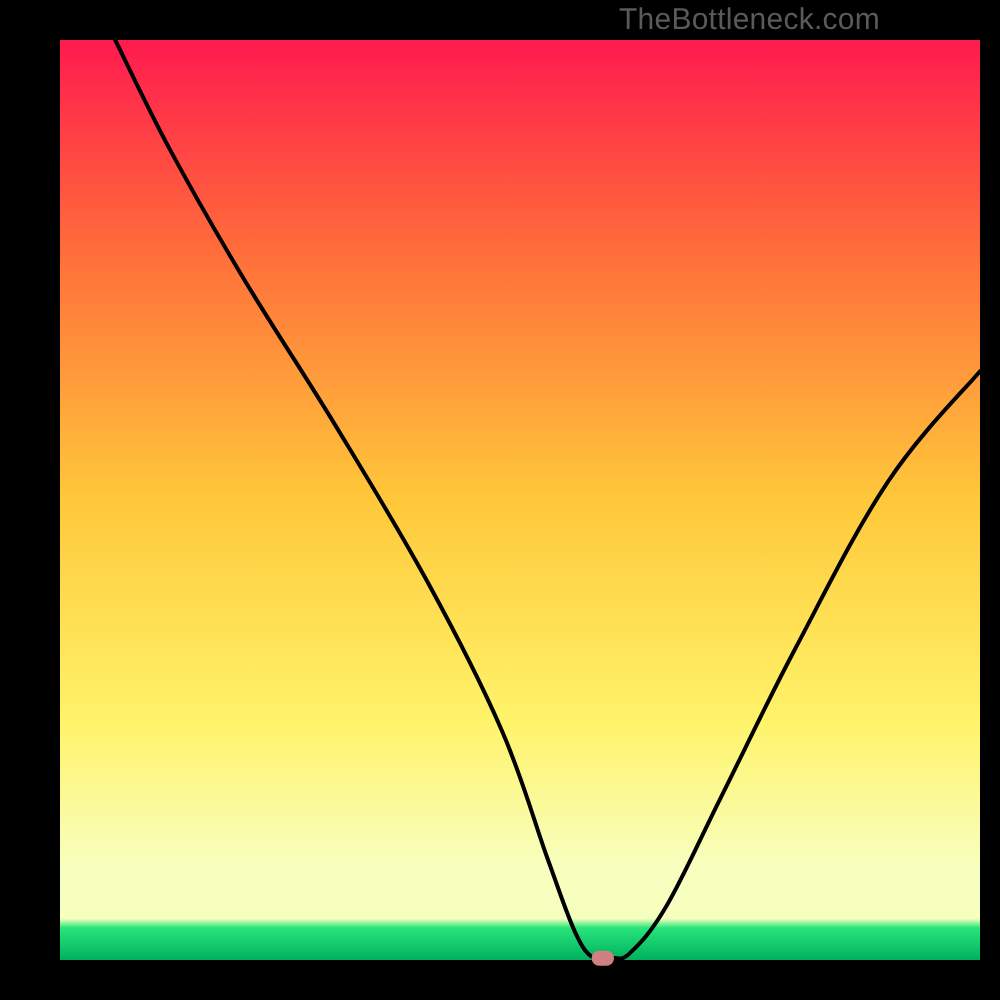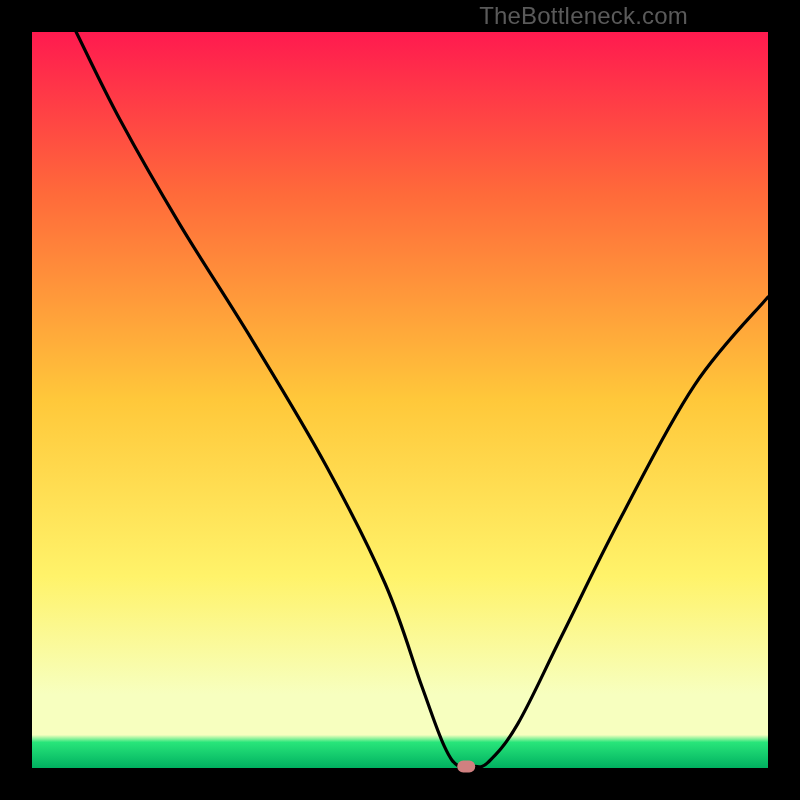--- a/index.html
+++ b/index.html
@@ -9,20 +9,21 @@
     height: 800px;
     background: #000;
     overflow: hidden;
     font-family: Arial, Helvetica, sans-serif;
   }
   .frame {
     width: 700px;
     height: 800px;
     position: relative;
     background: #000;
+    padding-left: 16px;
   }
   .watermark {
     position: absolute;
     top: 2px;
     right: 12px;
     color: #5a5a5a;
     font-size: 24px;
     font-weight: 500;
     letter-spacing: 0.2px;
     user-select: none;

